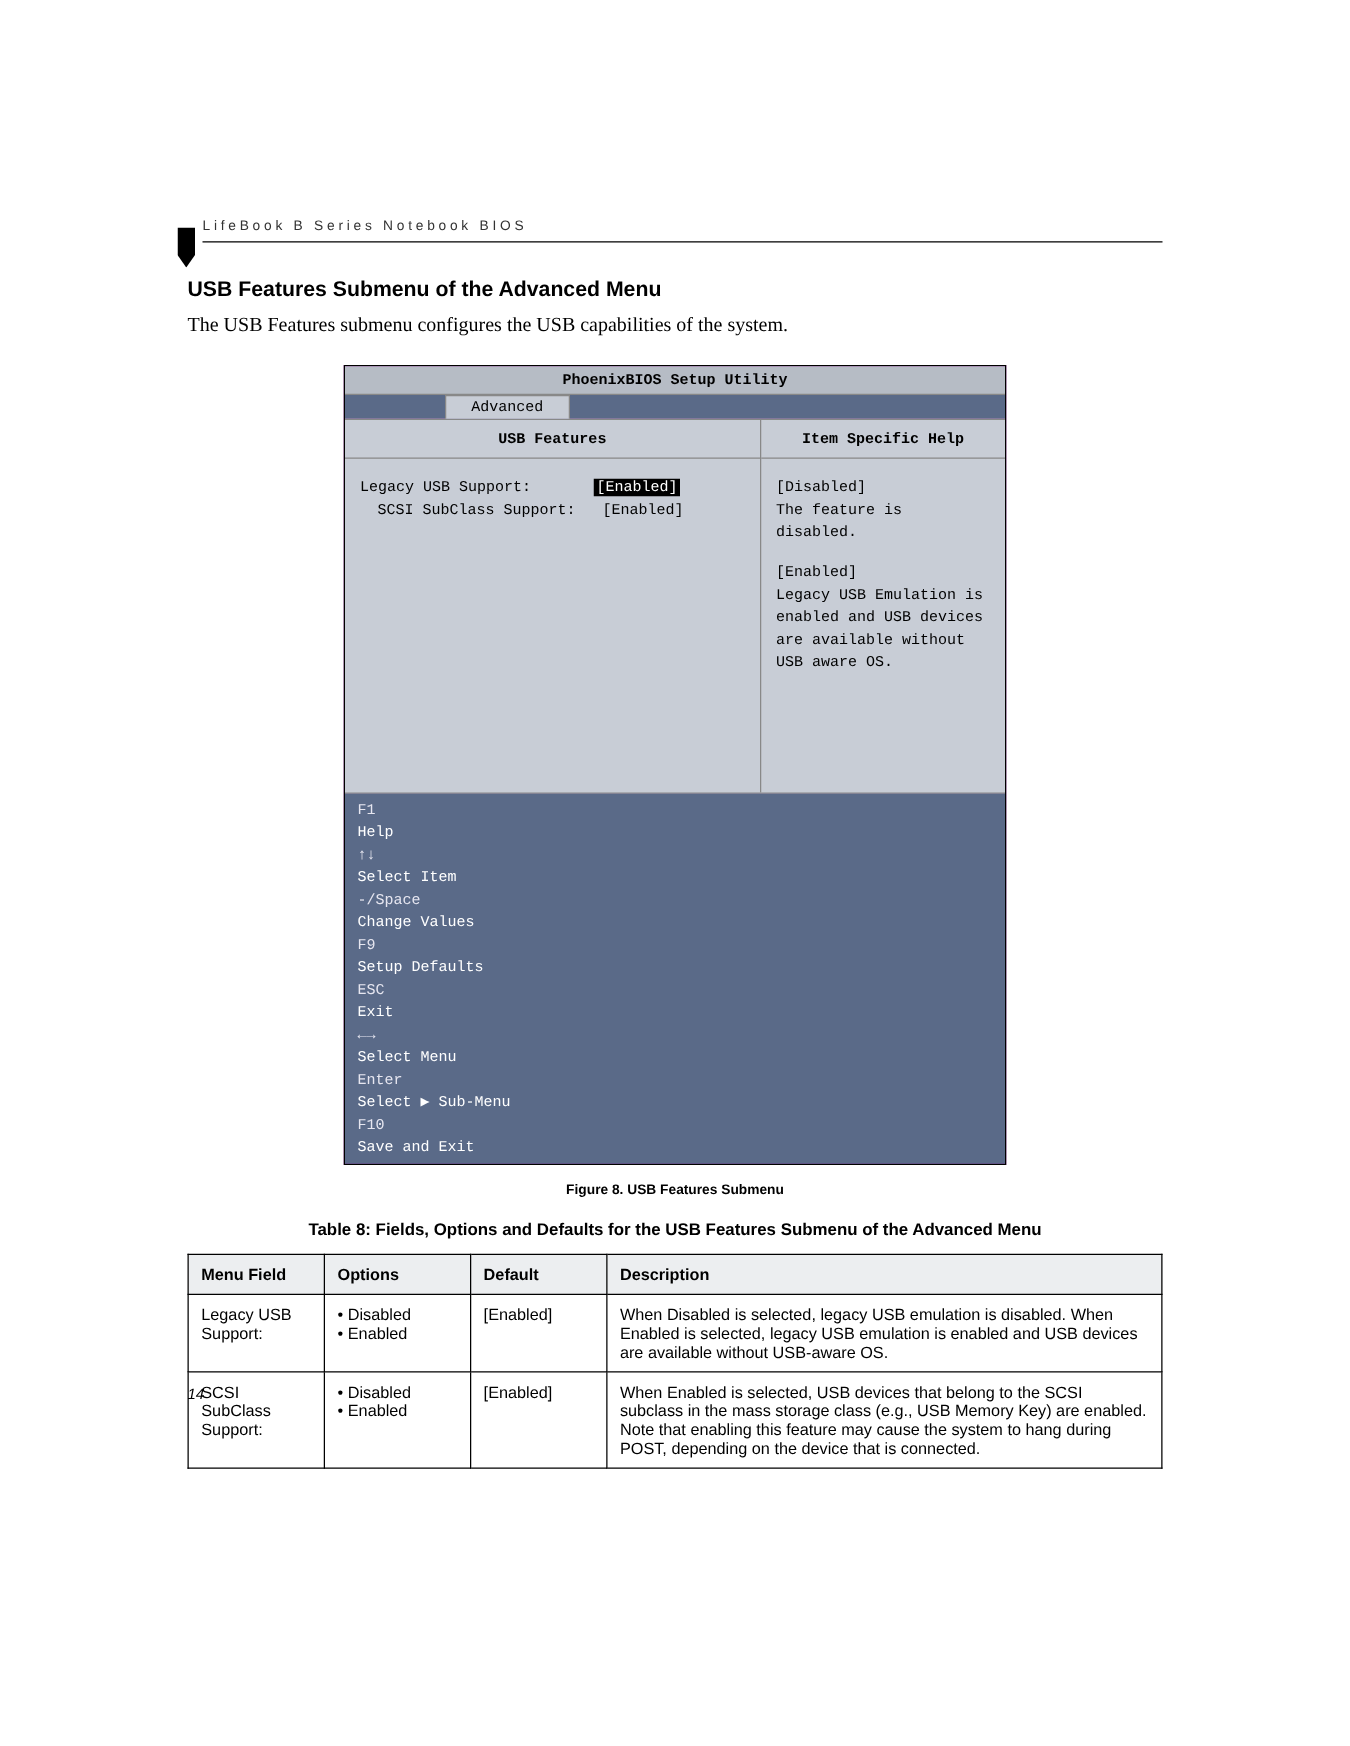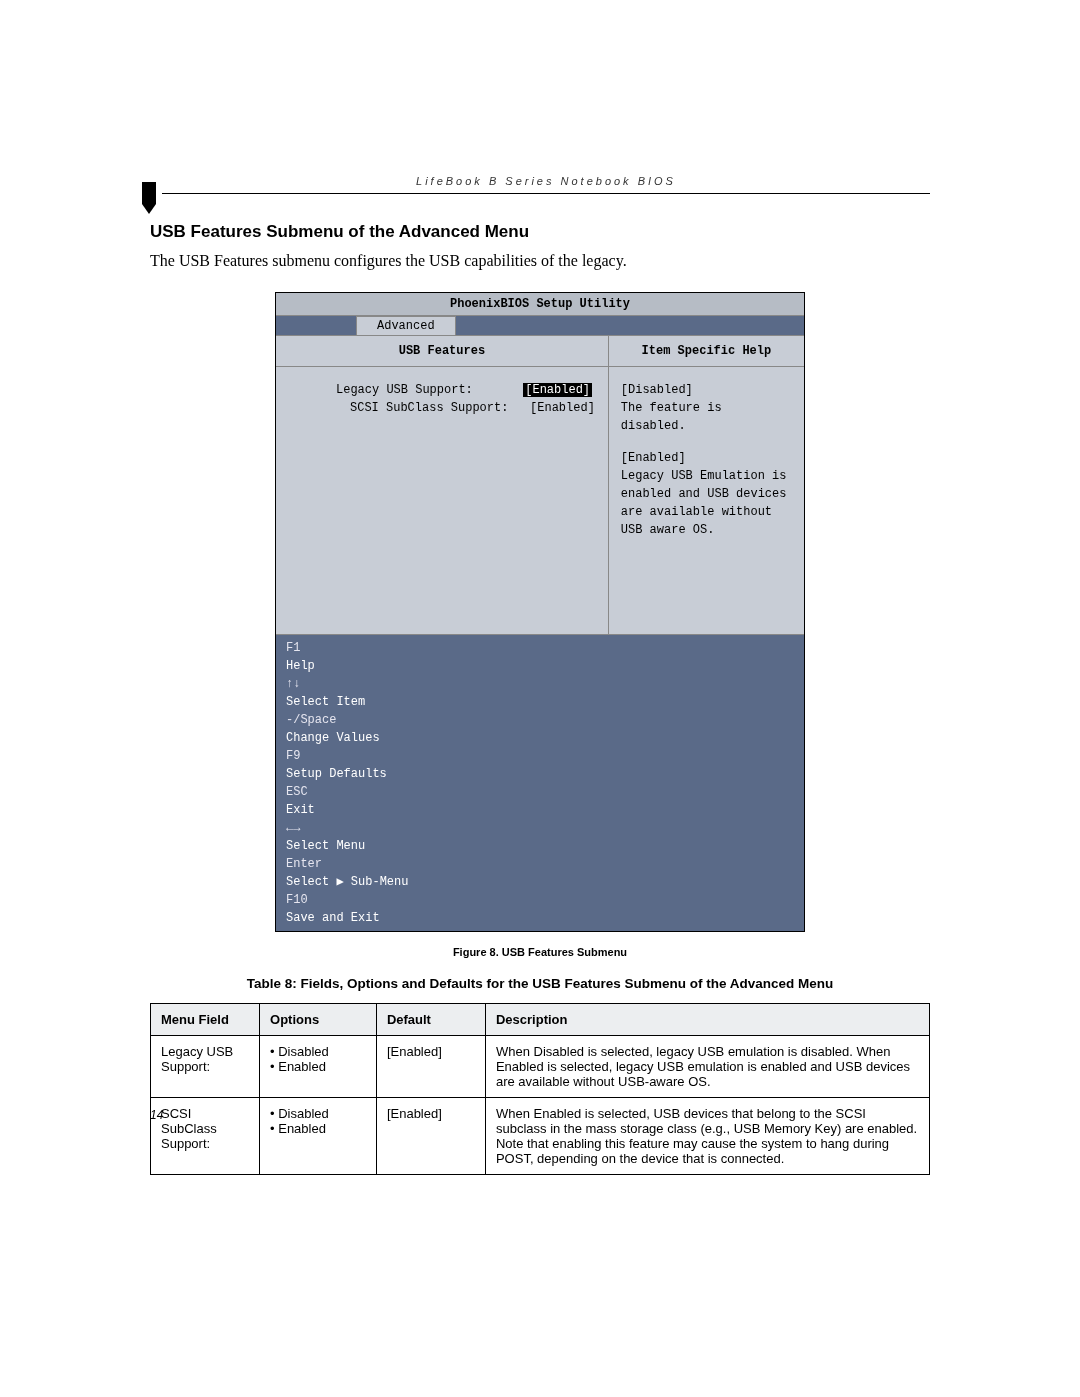--- a/index.html
+++ b/index.html
@@ -19,27 +19,25 @@
     left: 142px;
     top: 182px;
     width: 14px;
     height: 32px;
   }
   .marker svg { display: block; }
   .running-head {
     font-family: Arial, Helvetica, sans-serif;
     font-size: 11px;
     letter-spacing: 3px;
-    font-style: italic;
     color: #333;
     border-bottom: 1px solid #000;
     padding-bottom: 6px;
     margin-bottom: 28px;
     margin-left: 12px;
-    text-align: center;
   }
   .section-title {
     font-family: Arial, Helvetica, sans-serif;
     font-weight: bold;
     font-size: 17px;
     margin-bottom: 10px;
   }
   .section-intro {
     font-size: 16px;
     margin-bottom: 22px;
@@ -95,21 +93,21 @@
     text-align: center;
     font-weight: bold;
     padding: 8px 0;
     border-bottom: 1px solid #888;
   }
   .bios-pane-content {
     padding: 14px 12px;
     line-height: 1.5;
     flex: 1;
   }
-  .bios-row { white-space: pre; margin-left: 48px; }
+  .bios-row { white-space: pre; }
   .bios-row.indent { padding-left: 14px; }
   .bios-sel {
     background: #000;
     color: #fff;
     padding: 0 2px;
   }
   .help-block { margin-bottom: 14px; }
   .bios-footer {
     background: #5a6a88;
     color: #fff;
@@ -182,21 +180,21 @@
   <svg width="14" height="32" viewBox="0 0 14 32">
       <path d="M0 0 H14 V22 L7 32 L0 22 Z" fill="#000"></path>
     </svg>
 </div>
 
 <div class="page">
 
   <div class="running-head">LifeBook B Series Notebook BIOS</div>
 
   <h2 class="section-title">USB Features Submenu of the Advanced Menu</h2>
-  <p class="section-intro">The USB Features submenu configures the USB capabilities of the legacy.</p>
+  <p class="section-intro">The USB Features submenu configures the USB capabilities of the system.</p>
 
   <div class="bios-wrap">
     <div class="bios-title">PhoenixBIOS Setup Utility</div>
     <div class="bios-tabbar">
       <div class="bios-tab">Advanced</div>
     </div>
     <div class="bios-body">
       <div class="bios-left">
         <div class="bios-pane-title">USB Features</div>
         <div class="bios-pane-content">

